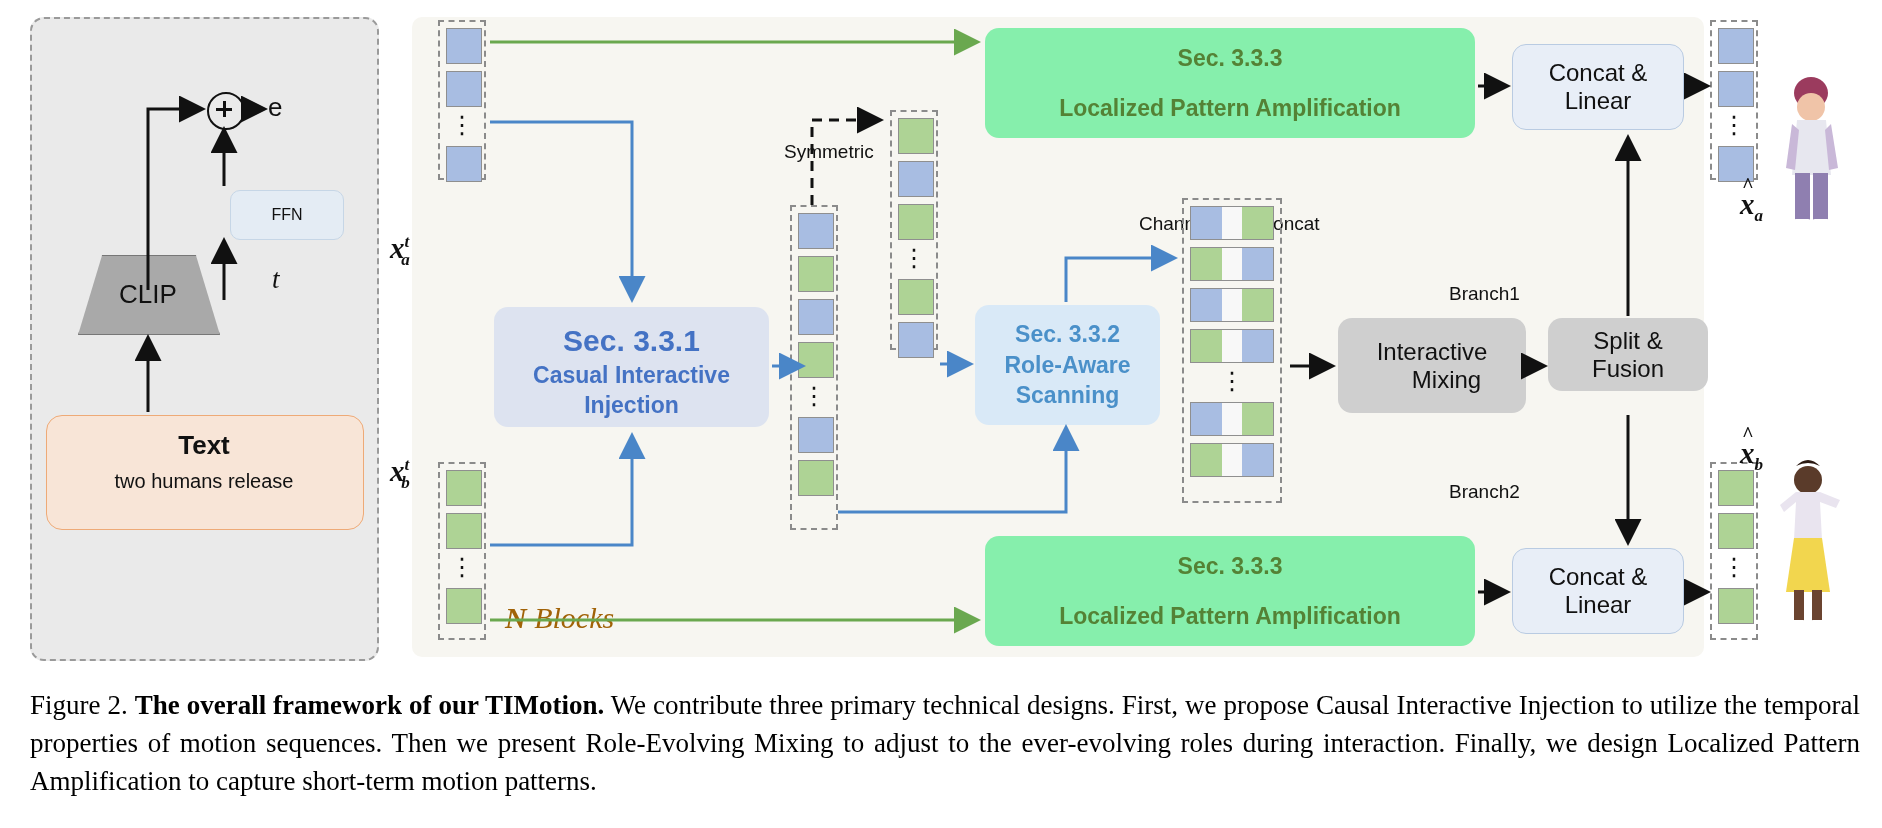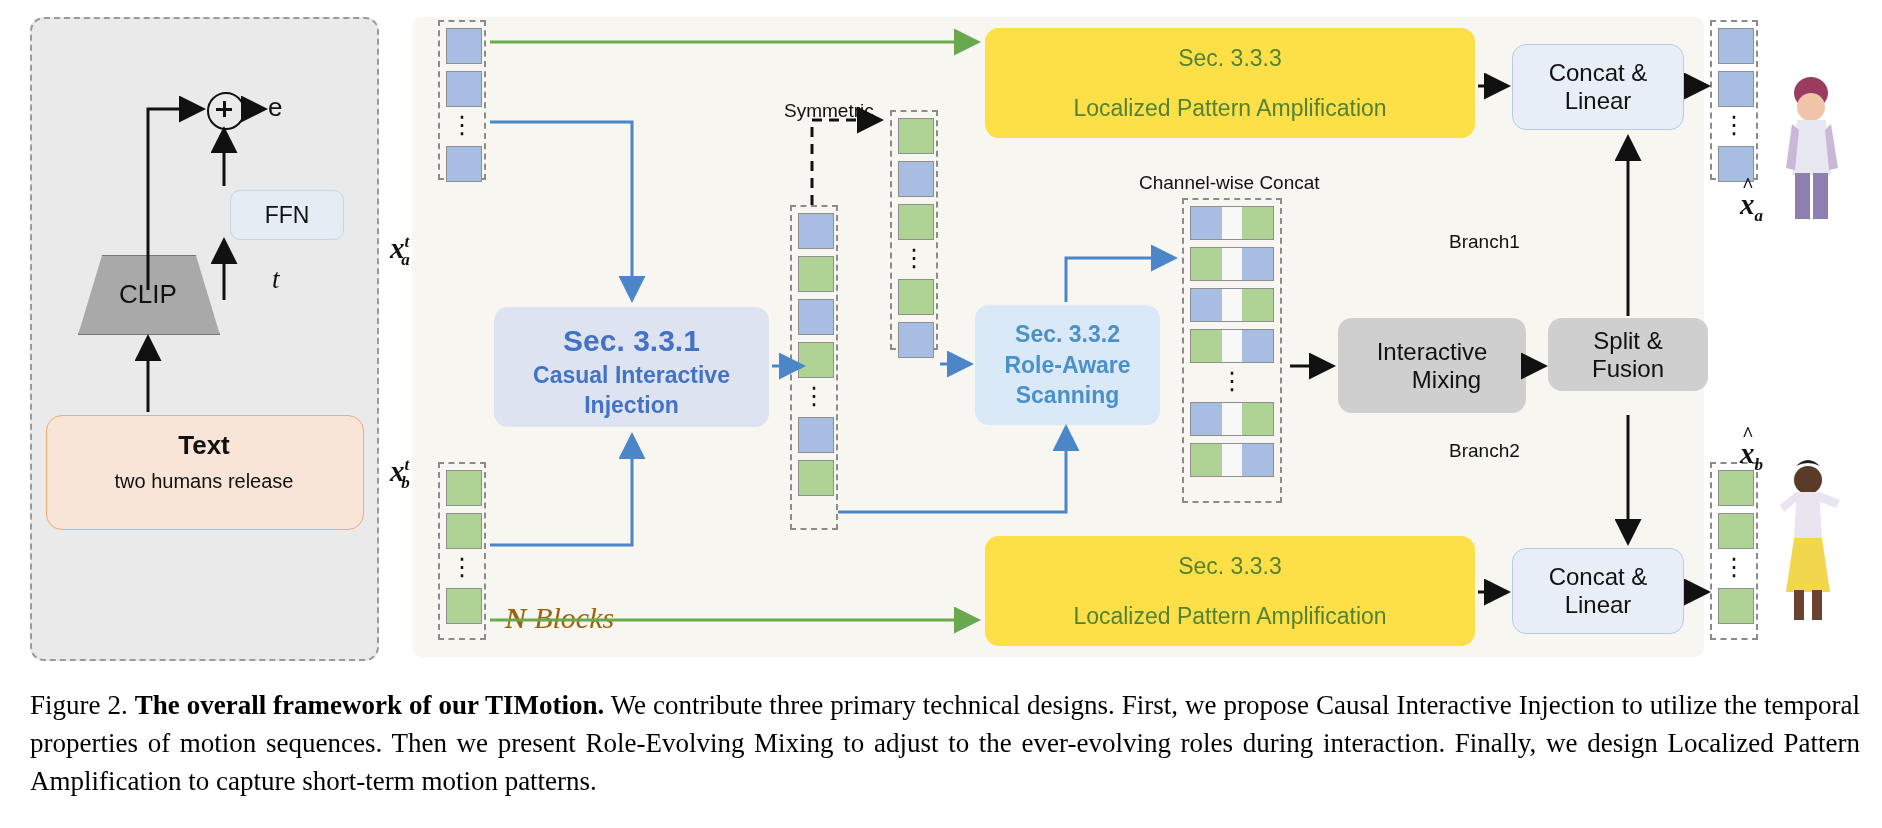--- a/index.html
+++ b/index.html
@@ -6,21 +6,21 @@
   body{width:1882px;height:828px;font-family:"Liberation Sans",sans-serif;overflow:hidden;}
   #stage{position:relative;width:1882px;height:828px;}
 
   .abs{position:absolute;}
 
   
   #left-panel{left:30px;top:17px;width:345px;height:640px;background:#eaeaea;
     border:2px dashed #9a9a9a;border-radius:14px;}
   #ffn-box{left:230px;top:190px;width:112px;height:48px;background:#e4ecf4;
     border:1.5px solid #c6d6e6;border-radius:10px;display:flex;align-items:center;
-    justify-content:center;font-size:23px;color:#111;}
+    justify-content:center;font-size:16px;color:#111;}
   #clip-shape{left:78px;top:255px;width:140px;height:78px;}
   #clip-shape .trap{width:100%;height:100%;background:#a9a9a9;border:1.5px solid #777;
     clip-path:polygon(17% 0%,83% 0%,100% 100%,0% 100%);}
   #clip-label{left:78px;top:279px;width:140px;text-align:center;font-size:26px;color:#111;}
   #text-box{left:46px;top:415px;width:316px;height:113px;background:#f8e5d7;
     border:1.5px solid #eeaa77;border-radius:16px;}
   #text-title{left:46px;top:430px;width:316px;text-align:center;font-size:26px;
     font-weight:bold;color:#111;}
   #text-line1{left:46px;top:470px;width:316px;text-align:center;font-size:20px;color:#111;}
   #text-line2{left:46px;top:496px;width:316px;text-align:center;font-size:20px;color:#111;}
@@ -41,25 +41,25 @@
   .tok{width:36px;height:36px;border:1.5px solid #8f8f8f;box-sizing:border-box;}
   .tok.blue{background:#a8bde2;}
   .tok.green{background:#aed395;}
   .dots{font-size:26px;line-height:10px;color:#111;text-align:center;letter-spacing:0;}
 
   
   .rbox{border-radius:14px;display:flex;flex-direction:column;align-items:center;
     justify-content:center;text-align:center;box-sizing:border-box;}
   .blue-box{background:#dde3f0;color:#4472c4;font-weight:bold;}
   .lblue-box{background:#d9e9f7;color:#4a90c9;font-weight:bold;}
-  .green-box{background:#fde047;color:#548235;font-weight:normal;gap:16px;}
+  .green-box{background:#86efac;color:#548235;font-weight:bold;gap:16px;}
   .grey-box{background:#cfcfcf;color:#111;}
   .white-box{background:#e8eef7;color:#111;border:1.5px solid #b9cbe2;}
 
-  .cap{font-size:19px;color:#111;}
+  .cap{font-size:19px;color:#111;margin-top:41px;}
   .mathlbl{font-family:"Liberation Serif",serif;font-style:italic;font-weight:bold;color:#111;}
 
   
   #caption{left:30px;top:686px;width:1830px;font-family:"Liberation Serif",serif;
     font-size:27px;line-height:38px;color:#000;text-align:justify;}
   #caption b{font-weight:bold;}
 
   svg.ov{position:absolute;left:0;top:0;width:1882px;height:828px;pointer-events:none;}
 </style>
 </head>
@@ -126,21 +126,21 @@
     <div style="font-size:24px;">Linear</div>
   </div>
 
   <div class="abs rbox white-box" style="left:1512px;top:548px;width:172px;height:86px;">
     <div style="font-size:24px;">Concat &amp;</div>
     <div style="font-size:24px;">Linear</div>
   </div>
 
   <div class="abs cap" style="left:784px;top:100px;">Symmetric</div>
   <div class="abs cap" style="left:1139px;top:172px;">Channel-wise Concat</div>
-  <div class="abs cap" style="left:1449px;top:231px;">Branch1</div>
+  <div class="abs cap" style="left:1449px;top:242px;">Branch1</div>
   <div class="abs cap" style="left:1449px;top:440px;">Branch2</div>
 
   <div class="abs" style="left:505px;top:601px;font-size:30px;font-family:Liberation Serif, serif;font-style:italic;color:#a16207;">
     <b>N</b><span> Blocks</span>
   </div>
 
   <div class="abs tokcol" id="col-xa" style="left:438px;top:20px;width:48px;height:160px;padding:6px;">
       <div class="tok blue" style="margin: 0px auto 7px;"></div>
       <div class="tok blue" style="margin: 0px auto 7px;"></div>
       <div class="dots" style="height: 26px; line-height: 22px; font-size: 24px; margin: 0px 0px 6px;">⋮</div>

